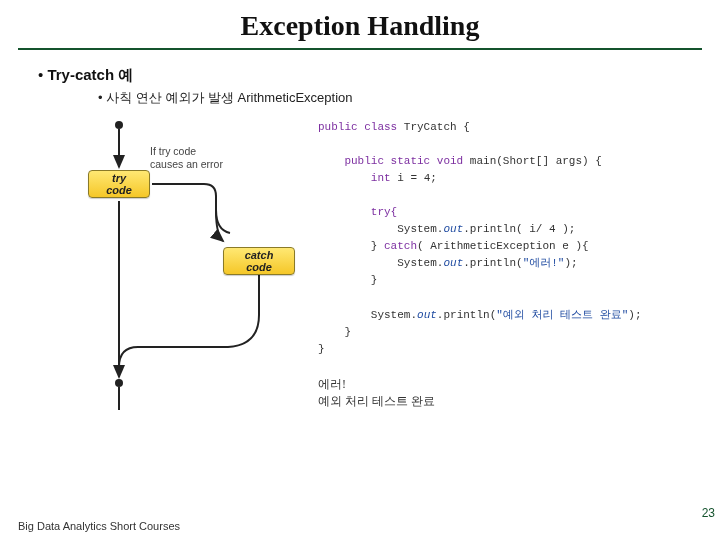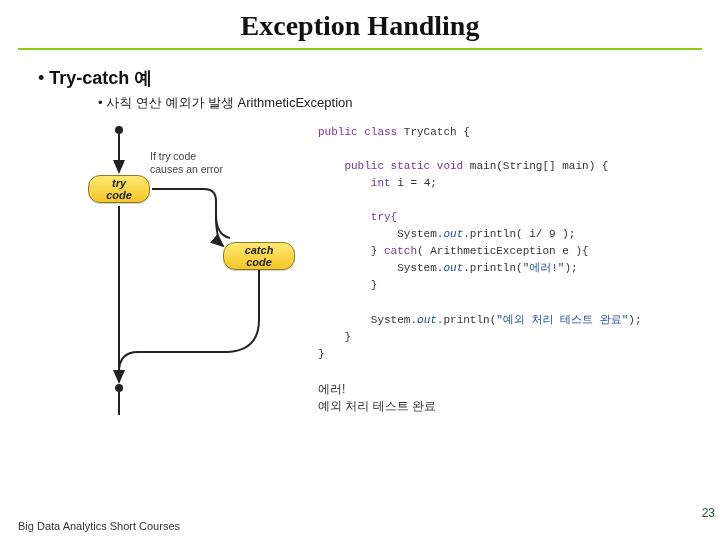--- a/index.html
+++ b/index.html
@@ -10,29 +10,29 @@
     font-family: "Malgun Gothic", "Segoe UI", sans-serif;
     position: relative;
     overflow: hidden;
   }
   .title {
     font-size: 28px;
     font-weight: 700;
     text-align: center;
     color: #111;
     padding: 10px 0 6px 0;
-    border-bottom: 2px solid #84cc16;
+    border-bottom: 2px solid #14532d;
     margin: 0 18px;
     font-family: Georgia, "Times New Roman", serif;
   }
   .content {
     padding: 12px 18px 0 18px;
   }
   .b1 {
-    font-size: 18px;
+    font-size: 15px;
     font-weight: 700;
     color: #111;
     margin: 4px 0 4px 20px;
   }
   .b1::before { content: "•  "; font-weight: 400; }
   .b2 {
     font-size: 14px;
     color: #222;
     margin: 2px 0 2px 50px;
   }
@@ -51,35 +51,35 @@
   .diagram {
     width: 290px;
     height: 300px;
     position: relative;
     flex: 0 0 290px;
     font-family: Arial, sans-serif;
   }
   .block {
     position: absolute;
     border: 1px solid #8a7a28;
-    border-radius: 12px;
+    border-radius: 4px;
     background: linear-gradient(#ffe873, #f5c728);
     font-size: 11px;
     font-style: italic;
     font-weight: 700;
     color: #222;
     display: flex;
     align-items: center;
     justify-content: center;
     padding: 6px 10px;
     text-align: center;
     box-shadow: 0 1px 1px rgba(0,0,0,.2);
   }
   .try-block { left: 70px; top: 55px; width: 62px; height: 28px; }
-  .catch-block { left: 205px; top: 122px; width: 72px; height: 28px; }
+  .catch-block { left: 205px; top: 132px; width: 72px; height: 28px; }
   .dlabel {
     position: absolute;
     font-size: 10.5px;
     color: #444;
     line-height: 1.25;
   }
   .code {
     flex: 1;
     font-family: Consolas, "Courier New", monospace;
     font-size: 11px;
@@ -87,21 +87,21 @@
     white-space: pre;
     color: #333;
     padding-top: 4px;
   }
   .kw { color: #7c2ea0; font-weight: 400; }
   .kw2 { color: #7c2ea0; }
   .field { color: #1e4aa0; font-style: italic; }
   .str { color: #1e4aa0; }
   .output {
     margin-top: 18px;
-    font-family: Liberation Sans, sans-serif;
+    font-family: Liberation Serif, serif;
     font-size: 12px;
     color: #333;
     white-space: pre;
   }
   .footer {
     position: absolute;
     left: 18px;
     bottom: 8px;
     font-size: 11px;
     font-weight: 400;
@@ -157,25 +157,25 @@
     <div class="block catch-block">catch code</div>
 
     <div class="dlabel" style="left:132px; top:30px;">
       <span>If try code</span><br><span>causes an error</span>
     </div>
   </div>
 
   <div style="flex:1;">
     <div class="code"><span class="kw">public class</span><span> TryCatch {</span>
 
-    <span class="kw">public static void</span><span> main(String[] main) {</span>
+    <span class="kw">public static void</span><span> main(Short[] args) {</span>
         <span class="kw">int</span><span> i = 4;</span>
 
         <span class="kw2">try{</span>
-        <span>    System.</span><span class="field">out</span><span>.println( i/ 9 );</span>
+        <span>    System.</span><span class="field">out</span><span>.println( i/ 4 );</span>
         <span>} </span><span class="kw2">catch</span><span>( ArithmeticException e ){</span>
         <span>    System.</span><span class="field">out</span><span>.println(</span><span class="str">"에러!"</span><span>);</span>
         <span>}</span>
 
         <span>System.</span><span class="field">out</span><span>.println(</span><span class="str">"예외 처리 테스트 완료"</span><span>);</span>
     <span>}</span>
 <span>}</span></div>
 
     <div class="output"><span>에러!</span>
 <span>예외 처리 테스트 완료</span></div>

